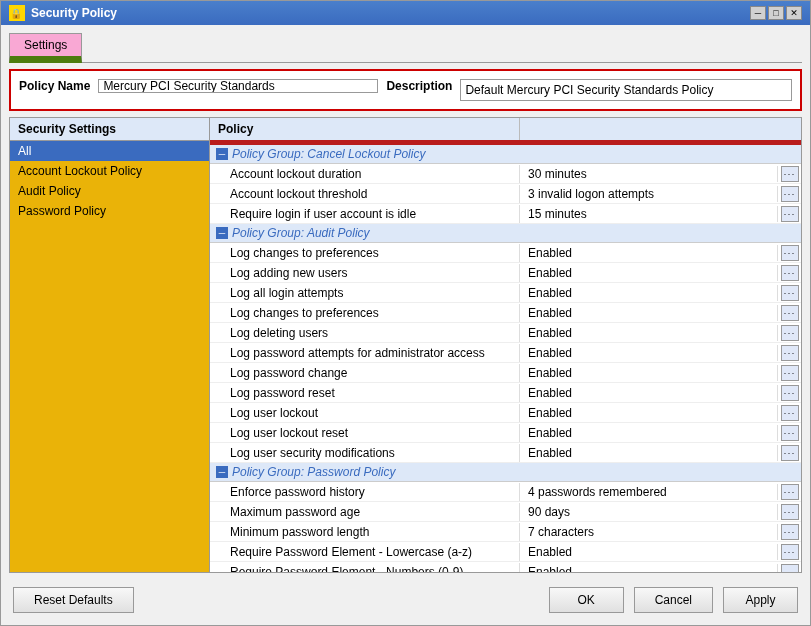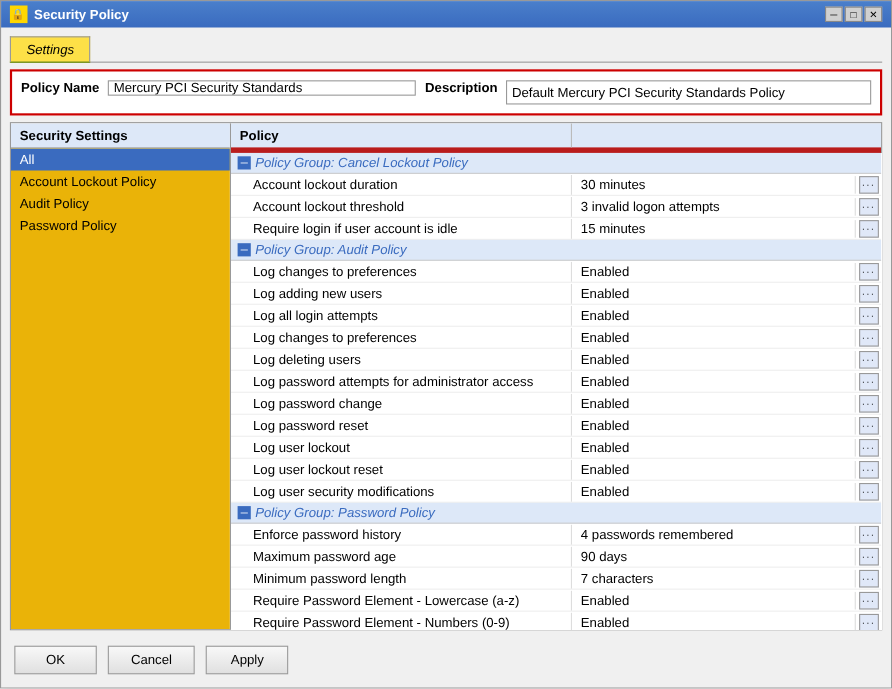--- a/index.html
+++ b/index.html
@@ -83,24 +83,23 @@
     .tab {
       padding: 4px 14px;
       background: #f0f0f0;
       border: 1px solid #999;
       border-bottom: none;
       margin-bottom: -1px;
       cursor: pointer;
       font-size: 12px;
     }
     .tab.active {
-      background: #fde047;
+      background: #f9a8d4;
       z-index: 1;
-      border-bottom: 1px solid #4d7c0f;
-      font-style: italic;
+      border-bottom: 7px solid #4d7c0f;
     }
     .policy-name-row {
       display: flex;
       align-items: flex-start;
       gap: 8px;
       padding: 8px;
       border: 2px solid #cc0000;
       background: white;
       flex-shrink: 0;
     }
@@ -460,20 +459,23 @@
             <div class="col-action">
                 <div class="dots-btn">···</div>
               </div>
           </div>
 
         </div>
       </div>
     </div>
 
     <div class="footer">
+      <div class="footer-left">
+        <button class="btn">Reset Defaults</button>
+      </div>
       <div class="footer-right">
         <button class="btn">OK</button>
         <button class="btn">Cancel</button>
         <button class="btn">Apply</button>
       </div>
     </div>
   </div>
 </div>
 
 </body></html>

